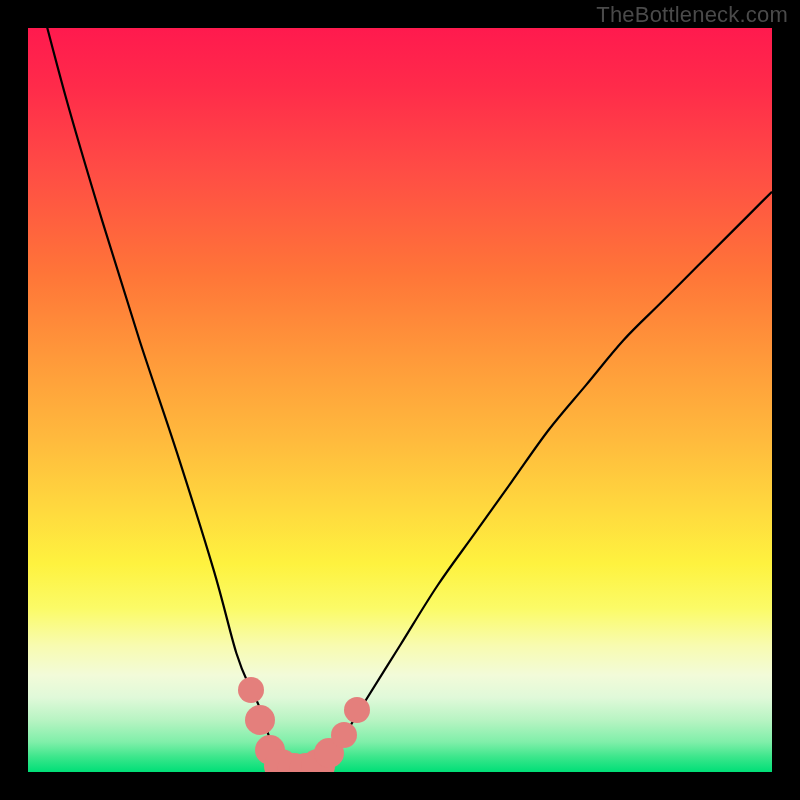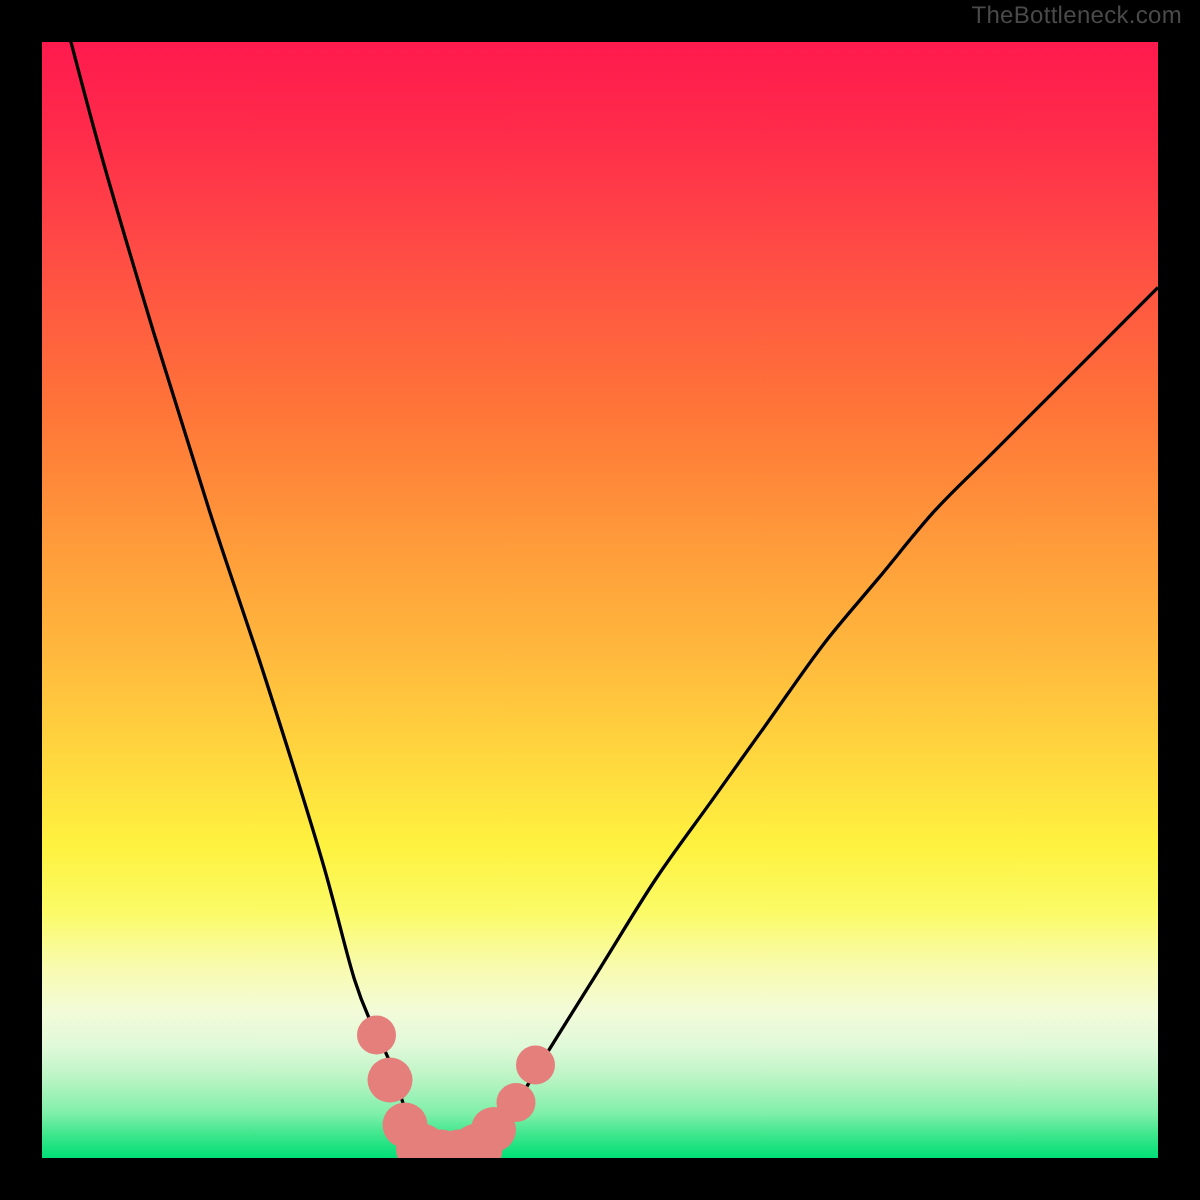--- a/index.html
+++ b/index.html
@@ -73,21 +73,21 @@
     background: #e47f7c;
     border-radius: 50%;
     transform: translate(-50%, -50%);
   }
   .watermark {
     position: absolute;
     top: 2px;
     right: 12px;
     color: #4a4a4a;
     font-family: Arial, Helvetica, sans-serif;
-    font-size: 16px;
+    font-size: 22px;
     letter-spacing: 0.2px;
   }
 </style>
 </head>
 <body>
 
 <div class="frame">
   <div class="plot">
     <div class="grad"></div>
     <svg class="curve" viewBox="0 0 744 744" preserveAspectRatio="none">

